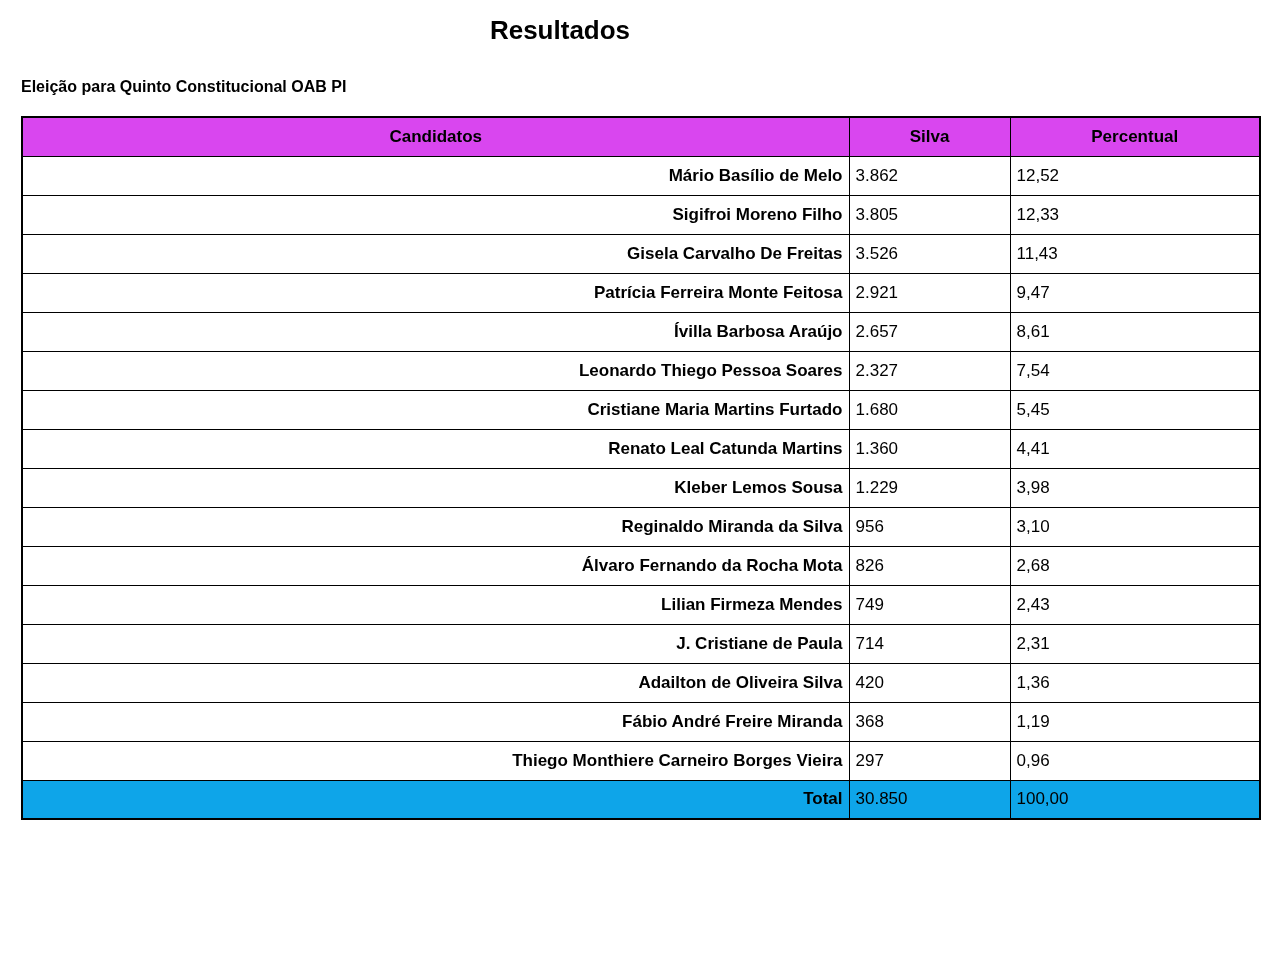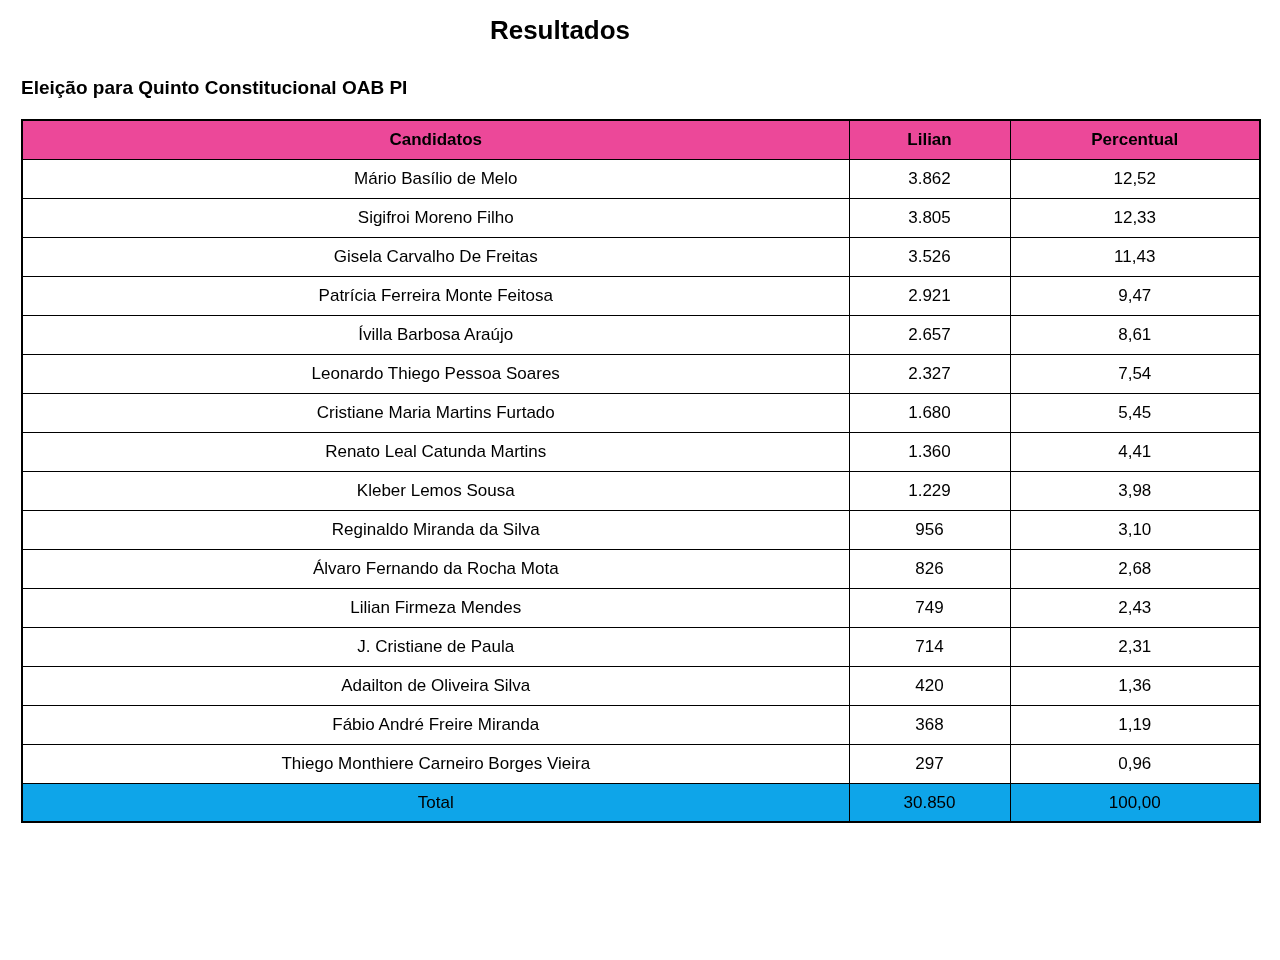--- a/index.html
+++ b/index.html
@@ -18,21 +18,21 @@
   }
   .title {
     text-align: center;
     font-size: 26px;
     font-weight: bold;
     margin: 0;
     padding-top: 16px;
     line-height: 1.1;
   }
   .section-heading {
-    font-size: 19px;
+    font-size: 16px;
     font-weight: bold;
     margin: 0;
     padding-top: 33px;
     line-height: 1.1;
   }
   table.results {
     border-collapse: collapse;
     table-layout: fixed;
     width: 1238px;
     margin-top: 21px;
@@ -42,47 +42,47 @@
   table.results td {
     border: 1px solid #000000;
     height: 39px;
     padding: 0 6px;
     font-size: 17px;
     vertical-align: middle;
     overflow: hidden;
     white-space: nowrap;
   }
   table.results th {
-    background: #ec4899;
+    background: #d946ef;
     font-weight: bold;
     text-align: center;
   }
-  td.cell-candidate { text-align: center; }
-  td.cell-num { text-align: center; }
+  td.cell-candidate { text-align: right; font-weight: bold; }
+  td.cell-num { text-align: left; }
   tr.total-row td { background: #0ea5e9; }
 </style>
 </head>
 <body>
 
 <div class="page">
 
   <h1 class="title">Resultados</h1>
 
   <h2 class="section-heading">Eleição para Quinto Constitucional OAB PI</h2>
 
   <table class="results">
     <colgroup>
       <col style="width:827px">
       <col style="width:161px">
       <col style="width:250px">
     </colgroup>
     <thead>
       <tr>
         <th>Candidatos</th>
-        <th>Lilian</th>
+        <th>Silva</th>
         <th>Percentual</th>
       </tr>
     </thead>
     <tbody id="results-body">
 
     <tr>
           <td class="cell-candidate">Mário Basílio de Melo</td>
           <td class="cell-num">3.862</td>
           <td class="cell-num">12,52</td>
         </tr>

